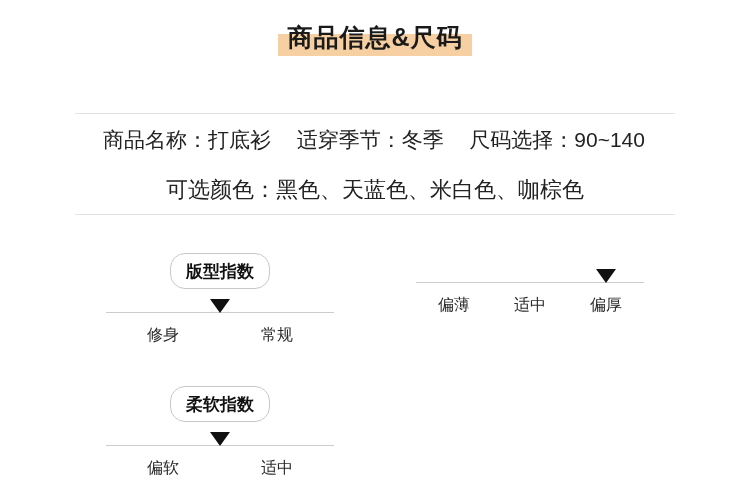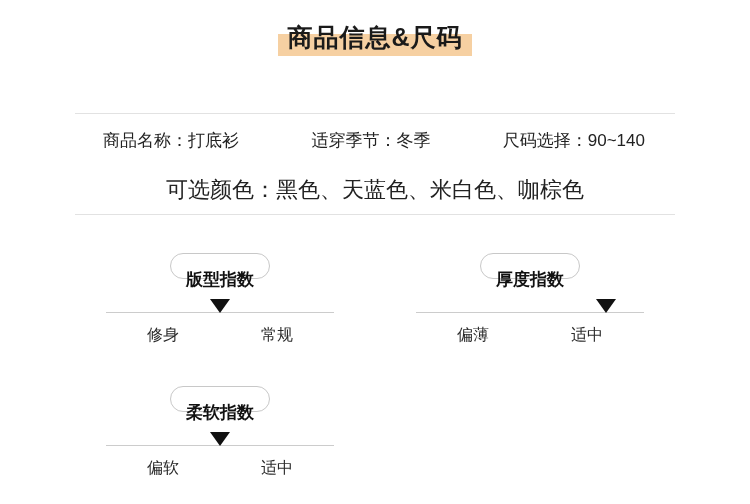--- a/index.html
+++ b/index.html
@@ -27,21 +27,21 @@
     margin:54px auto 0 auto;
     border-top:1px solid #e2e2e2;
     border-bottom:1px solid #e2e2e2;
   }
   .info-row1 {
     height:52px;
     display:flex;
     align-items:center;
     justify-content:space-between;
     padding:0 30px 0 28px;
-    font-size:17px;
+    font-size:21px;
     color:#222222;
   }
   .info-row2 {
     height:48px;
     display:flex;
     align-items:center;
     justify-content:center;
     font-size:22px;
     color:#222222;
   }
@@ -52,25 +52,25 @@
     margin:38px auto 0 auto;
     display:grid;
     grid-template-columns:228px 228px;
     column-gap:82px;
     row-gap:40px;
   }
   .index-section { }
   .oval-row { text-align:center; height:30px; }
   .index-pill {
     display:inline-block;
-    height:26px;
+    height:36px;
     line-height:28px;
     border:1px solid #c8c8c8;
     border-radius:15px;
-    padding:12px 15px;
+    padding:4px 15px;
     font-size:17px;
     font-weight:bold;
     color:#111111;
     background:#ffffff;
     text-align:center;
   }
   .track {
     position:relative;
     margin-top:0;
     height:30px;
@@ -122,29 +122,27 @@
       <div class="marker" style="left: 50%;"></div>
     </div>
     <div class="labels">
       <span>修身</span>
       <span>常规</span>
     </div>
   </div>
 
 
   <div class="index-section">
-    <div class="oval-row">
-      <span class="index-pill">厚度指数</span>
-    </div>
     <div class="track">
       <div class="marker" style="left: 83.3333%;"></div>
     </div>
     <div class="labels">
       <span>偏薄</span>
       <span>适中</span>
+      <span>偏厚</span>
     </div>
   </div>
 
   <div class="index-section">
     <div class="oval-row">
       <span class="index-pill">柔软指数</span>
     </div>
     <div class="track">
       <div class="marker" style="left: 50%;"></div>
     </div>

